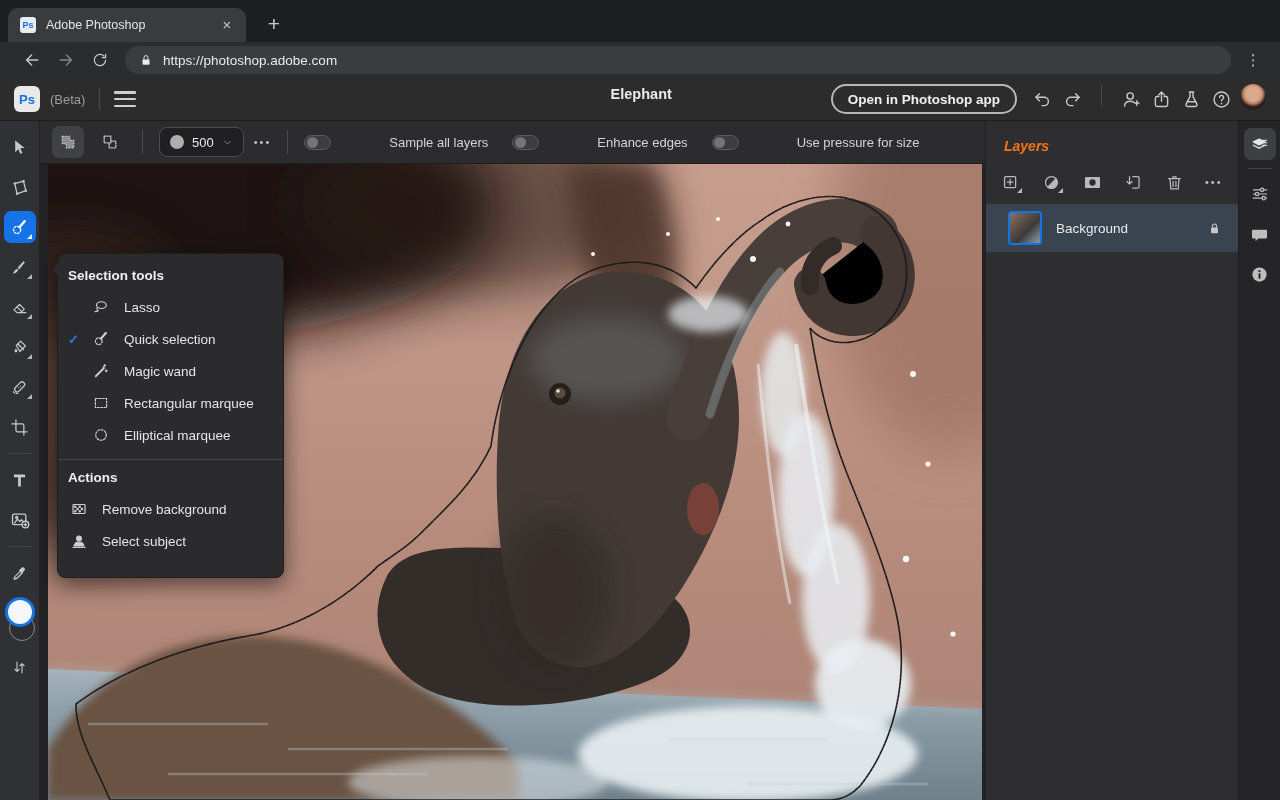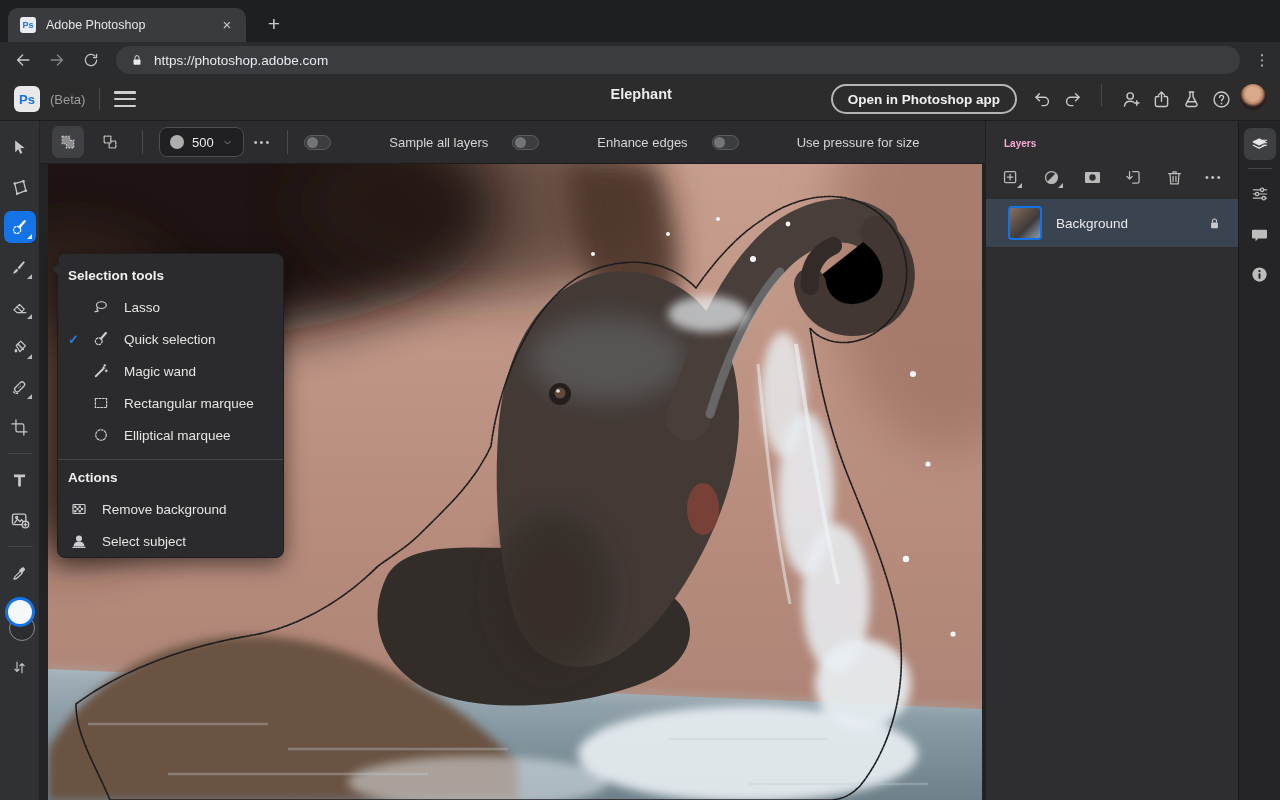--- a/index.html
+++ b/index.html
@@ -12,21 +12,21 @@
   .tabstrip { height:42px; background:#1e1f21; display:flex; align-items:flex-end; padding-left:8px; }
   .tab { width:238px; height:34px; background:#3a3b3e; border-radius:10px 10px 0 0;
     display:flex; align-items:center; padding:0 10px 0 12px; color:#e4e4e4; }
   .tab-fav { width:16px; height:16px; border-radius:3px; background:#e9edf2; color:#1473e6;
     font-size:9px; font-weight:bold; display:flex; align-items:center; justify-content:center; flex:none; }
   .tab-title { font-size:12.5px; margin-left:10px; flex:1; white-space:nowrap; overflow:hidden; }
   .tab-close { width:18px; height:18px; border-radius:50%; color:#c8c8c8; font-size:15px; line-height:17px;
     text-align:center; flex:none; }
   .newtab { width:28px; height:28px; margin:0 0 4px 14px; color:#c8c8c8; font-size:21px; font-weight:300;
     display:flex; align-items:center; justify-content:center; }
-  .btoolbar { height:36px; background:#2b2c2f; display:flex; align-items:center; padding:0 6px;text-align:right; }
+  .btoolbar { height:36px; background:#2b2c2f; display:flex; align-items:center; padding:0 15px;text-align:right; }
   .nav-btn { width:28px; height:28px; display:flex; align-items:center; justify-content:center; color:#c6c8cb; margin:0 3px; }
   .nav-btn.dim { color:#85878b; }
   .omnibox { flex:1; height:28px; margin:0 10px 0 8px; background:#3a3c40; border-radius:14px;
     display:flex; align-items:center; padding:0 14px; color:#e8eaed; }
   .omnibox .url { font-size:13.5px; margin-left:10px; }
   .kebab { width:24px; height:24px; color:#c6c8cb; font-size:15px; display:flex; align-items:center; justify-content:center; letter-spacing:0; }
 
   
   .ps-header { height:43px; background:#2c2c2c; border-bottom:1px solid #1d1d1d;
     display:flex; align-items:center; padding:0 14px; position:relative; }
@@ -79,33 +79,33 @@
   .tgl { width:27px; height:15px; border-radius:8px; background:#3c3d41; border:1px solid #5b5c60; position:relative; flex:none; }
   .tgl::after { content:""; position:absolute; left:1.5px; top:1.2px; width:11px; height:11px; border-radius:50%; background:#737477; }
   .tgl-label { color:#d5d5d5; font-size:13px; margin-right:14px;margin-left:48px; }
 
   .canvas-area { height:636px; position:relative; }
   .photo { position:absolute; left:8px; top:0; width:934px; height:636px; }
 
   
   .menu { position:absolute; left:17px; top:89px; width:227px; background:#2b2b2d;
     border:1px solid #1e1e1e; border-radius:8px; box-shadow:0 6px 22px rgba(0,0,0,.55);
-    padding:12px 0 0; z-index:40; }
+    padding:12px 0 20px; z-index:40; }
   .menu::before { content:""; position:absolute; left:-5px; top:10px; width:10px; height:10px;
     background:#2b2b2d; border-left:1px solid #1e1e1e; border-bottom:1px solid #1e1e1e; transform:rotate(45deg); }
   .menu h4 { color:#f0f0f0; font-size:13.5px; font-weight:bold; padding:2px 16px 8px 10px; }
   .mi { height:32px; display:flex; align-items:center; padding:0 10px; color:#e4e4e4; font-size:13.5px; }
   .mi .chk { width:22px; color:#2a7de1; font-size:13px; font-weight:bold; flex:none; }
   .mi .mic { width:22px; margin-right:12px; color:#cfcfcf; display:flex; justify-content:center; flex:none; }
   .menu .sect-div { height:1px; background:#454547; margin:8px 0; }
   .mi.action .mic { margin-left:0; }
 
   
   .layers-panel { width:253px; background:#2e2e30; border-left:1px solid #1f1f1f; flex:none; }
-  .lp-title { color:#f9a8d4; font-size:10px; font-weight:bold; padding:17px 0 0 18px; }
+  .lp-title { color:#f97316; font-size:14px; font-weight:bold; padding:17px 0 0 18px;font-style:italic; }
   .lp-icons { display:flex; align-items:center; padding:18px 12px 12px 14px; gap:21px; color:#b9b9b9; }
   .lp-ic { width:20px; height:20px; display:flex; align-items:center; justify-content:center; position:relative; }
   .lp-ic.fly::after { content:""; position:absolute; right:-2px; bottom:-1px; width:0; height:0;
     border-style:solid; border-width:0 0 5px 5px; border-color:transparent transparent #b9b9b9 transparent; }
   .layer-row { height:48px; background:#3a4450; display:flex; align-items:center; padding:0 16px 0 22px; }
   .layer-thumb { width:34px; height:34px; border-radius:4px; border:2px solid #1473e6; flex:none;
     background:linear-gradient(135deg,#8a7166 0%,#5d4f48 35%,#3f3a38 60%,#64707a 80%,#8a99a3 100%); }
   .layer-name { color:#e9e9e9; font-size:13.5px; margin-left:14px; flex:1; }
   .layer-lock { color:#c9c9c9; }
 

